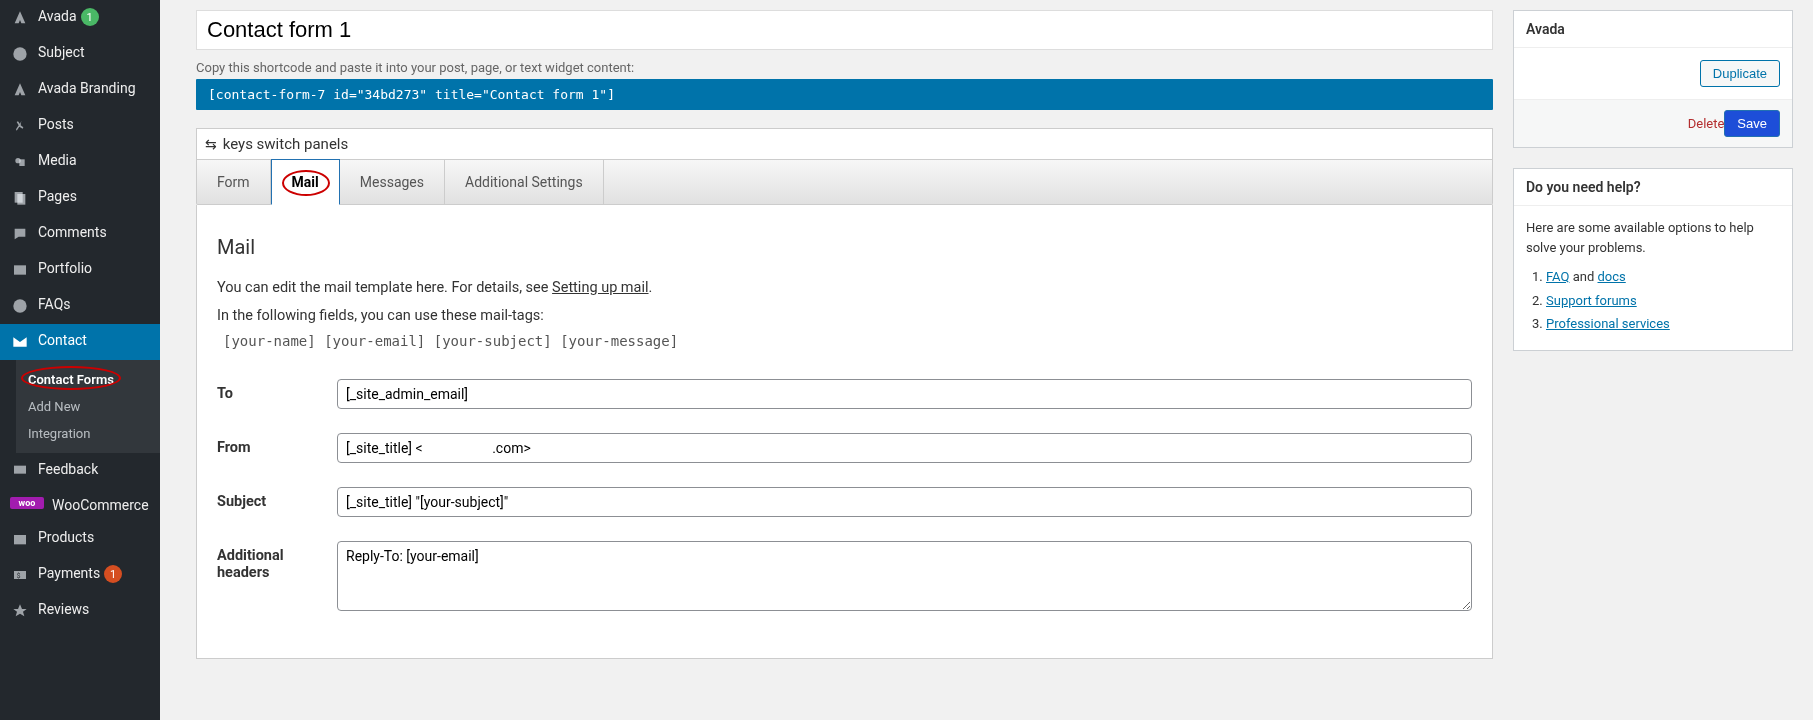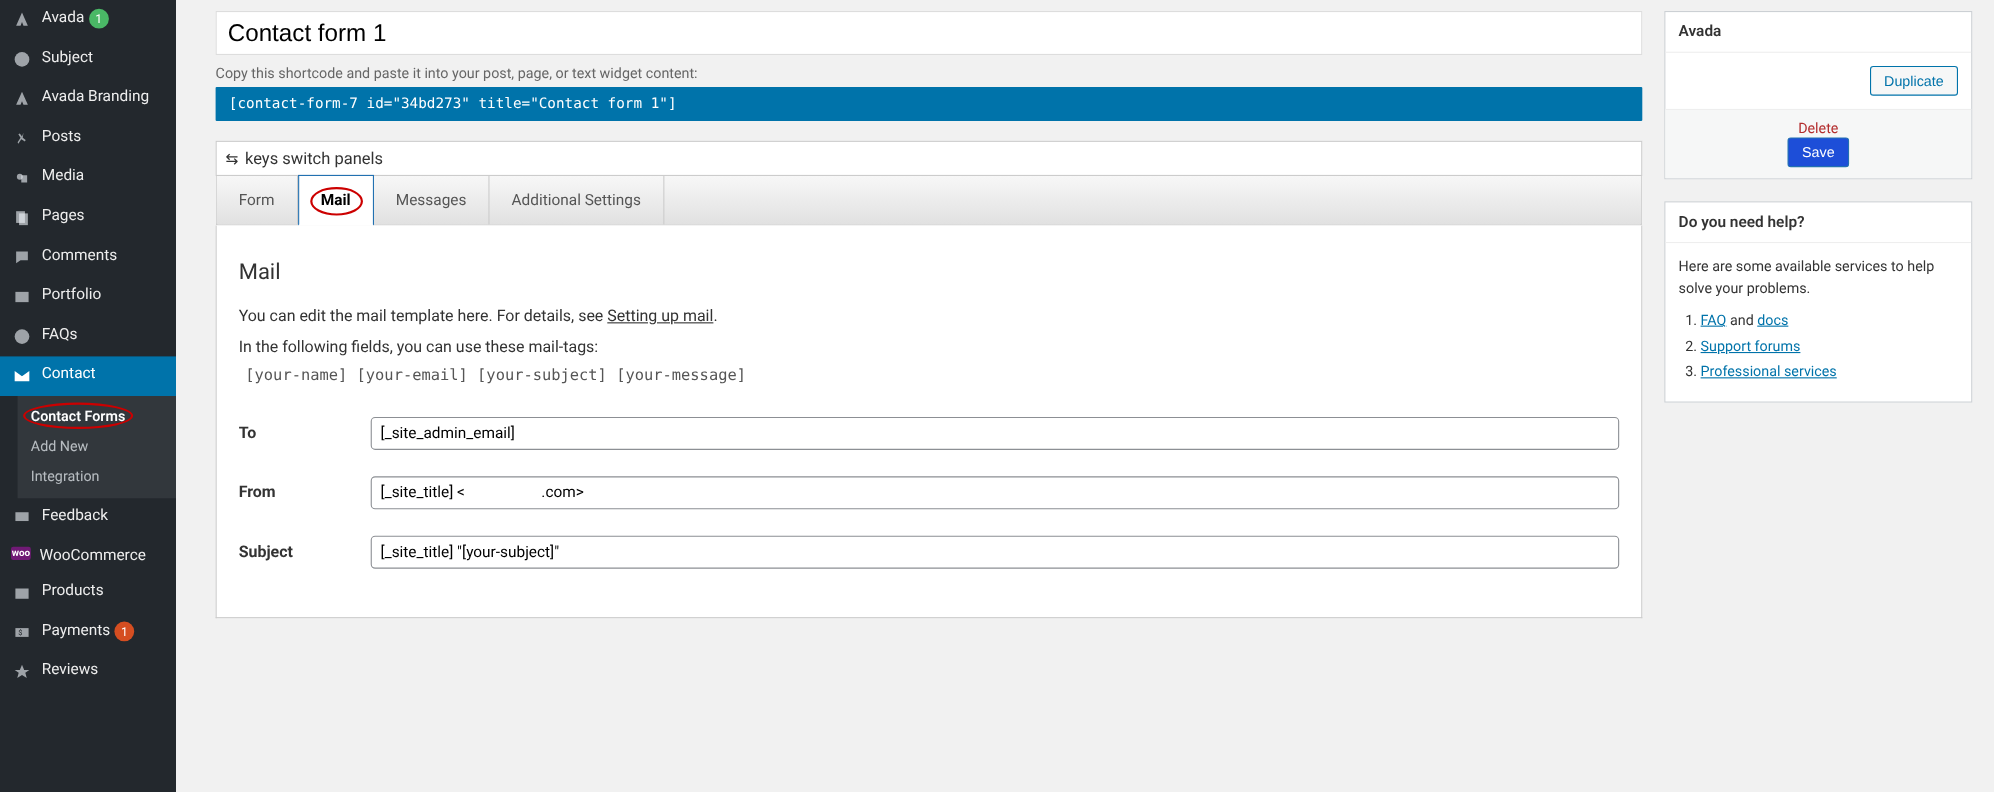--- a/index.html
+++ b/index.html
@@ -229,21 +229,20 @@
       justify-content: flex-end;
       padding: 12px;
     }
     .postbox .footer-row {
       display: flex;
       justify-content: flex-end;
       align-items: center;
       padding: 10px 12px;
       border-top: 1px solid #eee;
       background: #f6f7f7;
-      flex-direction: column;
     }
     .btn {
       border: 1px solid #0073aa;
       background: #f6f7f7;
       color: #0073aa;
       padding: 5px 12px;
       border-radius: 3px;
       cursor: pointer;
       font-size: 13px;
     }
@@ -355,21 +354,21 @@
   </div>
   <div class="sidebar-item">
     <span class="icon">
         <svg width="16" height="16" viewBox="0 0 24 24">
           <rect x="3" y="4" width="18" height="12"></rect>
         </svg>
       </span>
     <span>Feedback</span>
   </div>
   <div class="sidebar-item">
-    <span class="icon" style="font-size:9px;background:#701a75;color:#fff;border-radius:2px;width:18px;height:12px;font-weight:700">woo</span>
+    <span class="icon" style="font-size:9px;background:#a21caf;color:#fff;border-radius:2px;width:34px;height:12px;font-weight:700">woo</span>
     <span>WooCommerce</span>
   </div>
   <div class="sidebar-item">
     <span class="icon">
         <svg width="16" height="16" viewBox="0 0 24 24">
           <rect x="3" y="6" width="18" height="14"></rect>
         </svg>
       </span>
     <span>Products</span>
   </div>
@@ -427,39 +426,43 @@
         <div class="field-input"><input value="[_site_admin_email]" style=""></div>
       </div>
       <div class="field-row">
         <div class="field-label">From</div>
         <div class="field-input"><input value="[_site_title] &lt;                    .com&gt;" style=""></div>
       </div>
       <div class="field-row">
         <div class="field-label">Subject</div>
         <div class="field-input"><input value="[_site_title] &quot;[your-subject]&quot;" style=""></div>
       </div>
+      <div class="field-row">
+        <div class="field-label">Additional headers</div>
+        <div class="field-input"><textarea style="">Reply-To: [your-email]</textarea></div>
+      </div>
     </div>
   </div>
 
   <div class="side">
     <div class="postbox">
       <h3>Avada</h3>
       <div class="actions-row">
         <button class="btn">Duplicate</button>
       </div>
       <div class="footer-row">
         <a class="delete-link">Delete</a>
         <button class="btn btn-primary">Save</button>
       </div>
     </div>
 
     <div class="postbox">
       <h3>Do you need help?</h3>
       <div class="postbox-body">
-        <div>Here are some available services to help solve your problems.</div>
+        <div>Here are some available options to help solve your problems.</div>
         <ol class="help-list">
           <li><a>FAQ</a><span class="nonlink"> and </span><a>docs</a></li>
           <li><a>Support forums</a></li>
           <li><a>Professional services</a></li>
         </ol>
       </div>
     </div>
   </div>
 </div>
 

